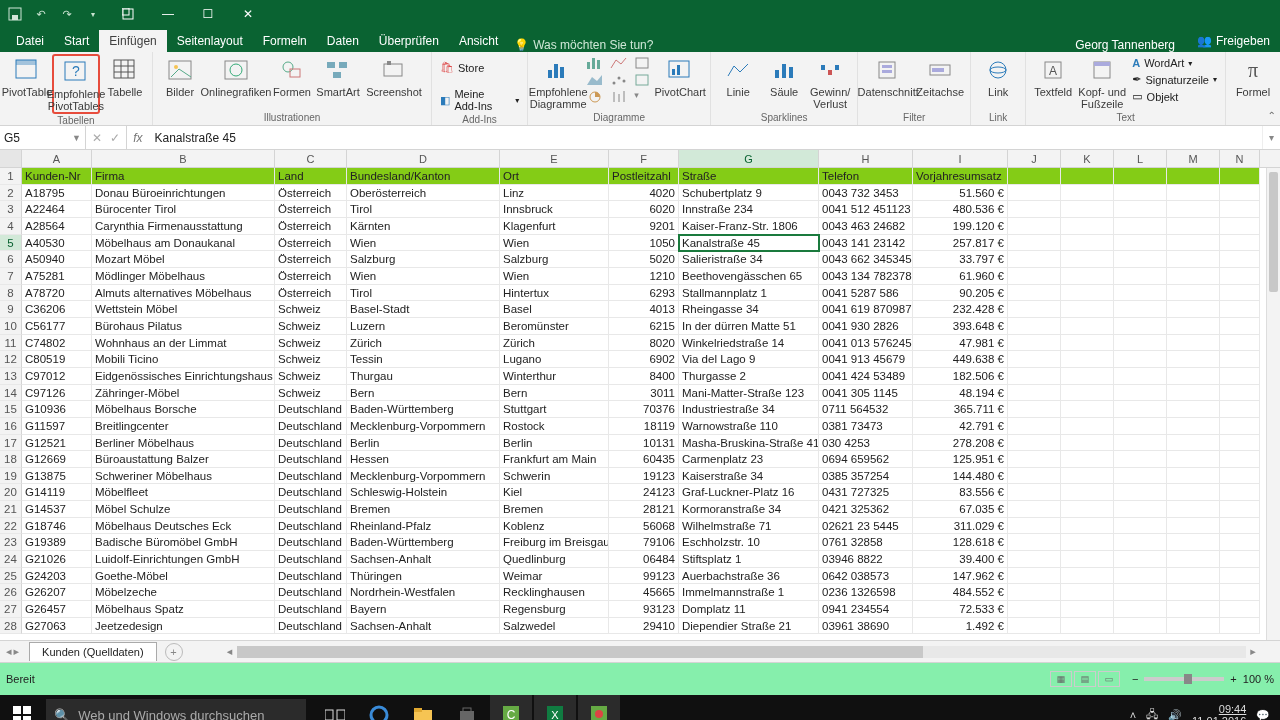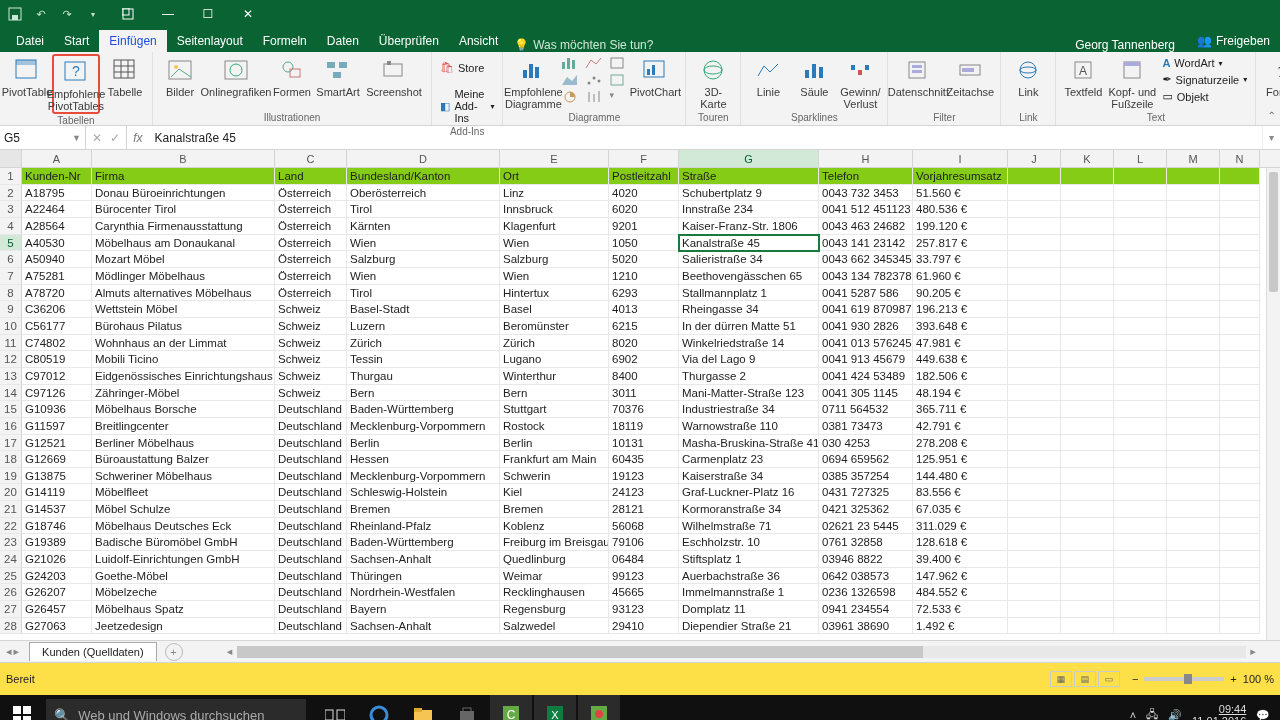--- a/index.html
+++ b/index.html
@@ -9,21 +9,21 @@
 .titlebar { height: 28px; background: #0a6332; display: flex; align-items: center; color: #fff; }
 .titlebar .qat { display: flex; align-items: center; gap: 12px; padding: 0 8px; }
 .titlebar .qat .ic { width: 14px; height: 14px; display: inline-flex; align-items: center; justify-content: center; font-size: 11px; color: #c8e3d0; }
 .titlebar .title { flex: 1; text-align: center; font-size: 12px; color: #fff; }
 .titlebar .winctl { display: flex; }
 .titlebar .winctl .btn { width: 40px; height: 28px; display: flex; align-items: center; justify-content: center; font-size: 12px; color: #fff; }
 
 
 .ribbon-tabs { height: 24px; background: #0a6332; display: flex; align-items: flex-end; padding-left: 6px; }
 .ribbon-tabs .tab { padding: 4px 10px; color: #fff; font-size: 12px; cursor: pointer; }
-.ribbon-tabs .tab.active { background: #f3f3f3; color: #1d4ed8; }
+.ribbon-tabs .tab.active { background: #f3f3f3; color: #404040; }
 .ribbon-tabs .tellme { margin-left: 6px; color: #cfe7d7; display: flex; align-items: center; gap: 4px; }
 .ribbon-tabs .spacer { flex: 1; }
 .ribbon-tabs .user { color: #fff; padding: 0 12px; font-size: 12px; }
 .ribbon-tabs .share { color: #fff; padding: 4px 10px; display: flex; align-items: center; gap: 4px; }
 
 
 .ribbon { height: 74px; background: #f3f3f3; border-bottom: 1px solid #d4d4d4; display: flex; position: relative; }
 .group { display: flex; flex-direction: column; align-items: center; justify-content: space-between; border-right: 1px solid #e1e1e1; padding: 2px 6px 0; }
 .group .ctrls { display: flex; align-items: flex-start; gap: 4px; flex: 1; }
 .group .glabel { font-size: 10px; color: #666; padding: 1px 0 2px; white-space: nowrap; }
@@ -53,37 +53,37 @@
 .colhdr-row { display: flex; height: 18px; background: #f3f3f3; border-bottom: 1px solid #d4d4d4; font-size: 11px; }
 .rownum-hdr { width: 22px; border-right: 1px solid #d4d4d4; background: #e6e6e6; }
 .colhdr { text-align: center; border-right: 1px solid #d4d4d4; line-height: 18px; color: #555; }
 .colhdr.sel { background: #d2e9d8; color: #0a6332; }
 .gridbody { flex: 1; overflow: hidden; position: relative; }
 .row { display: flex; height: 16.67px; font-size: 11.5px; }
 .rownum { width: 22px; text-align: center; background: #f3f3f3; border-right: 1px solid #d4d4d4; border-bottom: 1px solid #e8e8e8; color: #555; line-height: 16.67px; }
 .rownum.sel { background: #d2e9d8; color: #0a6332; }
 .cell { border-right: 1px solid #e8e8e8; border-bottom: 1px solid #e8e8e8; padding: 0 3px; line-height: 16.67px; white-space: nowrap; overflow: hidden; }
 .cell.hdr { background: #84cc16; font-weight: 400; }
-.cell.right { }
+.cell.right { text-align: right; }
 .cell.active { outline: 2px solid #1a7a3d; outline-offset: -1px; background: #fff; z-index: 2; }
 .vscroll { position: absolute; right: 0; top: 18px; bottom: 0; width: 14px; background: #f3f3f3; border-left: 1px solid #ddd; }
 .vscroll .thumb { position:absolute; left:2px; right:2px; top:4px; height:120px; background:#c8c8c8; border-radius:2px; }
 
 
 .sheets { height: 22px; display: flex; align-items: center; border-top: 1px solid #d4d4d4; background: #f3f3f3; font-size: 11px; }
 .sheets .nav { padding: 0 6px; color: #888; display:flex; gap:2px; }
 .sheets .sheettab { padding: 3px 12px; background: #fff; border: 1px solid #aaa; border-bottom: none; margin-left: 4px; }
 .sheets .addsheet { width: 18px; height: 18px; border: 1px solid #bbb; border-radius: 50%; margin-left: 8px; text-align: center; line-height: 16px; color: #888; }
 .sheets .hscroll { flex:1; display:flex; align-items:center; margin:0 20px 0 40px; }
 .sheets .hscroll .track{ flex:1; height:12px; background:#e8e8e8; position:relative; }
 .sheets .hscroll .thumb{ position:absolute; left:0; width:68%; top:0; bottom:0; background:#c8c8c8;}
 .sheets .hscroll .arr{ width:14px; text-align:center; color:#888; }
 
 
-.status { height: 20px; background: #fde047; border-top: 1px solid #d4d4d4; display: flex; align-items: center; font-size: 11px; padding: 16px 6px; }
+.status { height: 20px; background: #86efac; border-top: 1px solid #d4d4d4; display: flex; align-items: center; font-size: 11px; padding: 16px 6px; }
 .status .spacer { flex: 1; }
 .status .viewbtn { width: 22px; height: 16px; border: 1px solid #ccc; margin-left: 2px; display:flex; align-items:center; justify-content:center; font-size:9px; color:#666;}
 .status .zoom { display: flex; align-items: center; gap: 6px; margin-left: 12px; }
 .status .zoom .slider { width: 80px; height: 4px; background: #ccc; position: relative; }
 .status .zoom .slider .knob { position: absolute; left: 50%; top: -3px; width: 8px; height: 10px; background: #888; }
 
 
 .taskbar { height: 40px; background: #101010; display: flex; align-items: center; color: #fff; }
 .taskbar .start { width: 44px; height: 40px; display:flex; align-items:center; justify-content:center; }
 .taskbar .search { flex: 0 0 260px; height: 32px; background: #2b2b2b; display: flex; align-items: center; padding: 0 8px; color: #aaa; font-size: 13px; margin-left: 2px; }
@@ -326,34 +326,20 @@
               <rect x="11" y="7" width="3" height="10" fill="#2b7bba"></rect>
             </svg>
           </div>
           <span>PivotChart</span>
         </div>
     </div>
     <div class="glabel">Diagramme</div>
   </div>
   <div class="group">
     <div class="ctrls">
-        <div class="bigbtn narrow">
-          <div class="glyph">
-            <svg width="26" height="24">
-              <circle cx="13" cy="12" r="9" fill="none" stroke="#3a7"></circle>
-              <ellipse cx="13" cy="12" rx="9" ry="4" fill="none" stroke="#3a7"></ellipse>
-            </svg>
-          </div>
-          <span>3D-Karte</span>
-        </div>
-      </div>
-    <div class="glabel">Touren</div>
-  </div>
-  <div class="group">
-    <div class="ctrls">
       <div class="bigbtn narrow">
           <div class="glyph">
             <svg width="24" height="20">
               <polyline points="2,16 8,6 14,12 22,4" fill="none" stroke="#2b7bba"></polyline>
             </svg>
           </div>
           <span>Linie</span>
         </div>
       <div class="bigbtn narrow">
           <div class="glyph">
@@ -644,21 +630,21 @@
       <div class="row">
         <div class="rownum">9</div>
         <div class="cell cA">C36206</div>
         <div class="cell cB">Wettstein Möbel</div>
         <div class="cell cC">Schweiz</div>
         <div class="cell cD">Basel-Stadt</div>
         <div class="cell cE">Basel</div>
         <div class="cell cF right">4013</div>
         <div class="cell cG">Rheingasse 34</div>
         <div class="cell cH">0041 619 870987</div>
-        <div class="cell cI right">196.213 €</div>
+        <div class="cell cI right">232.428 €</div>
         <div class="cell cJ"></div>
         <div class="cell cK"></div>
         <div class="cell cL"></div>
         <div class="cell cM"></div>
         <div class="cell cN"></div>
       </div>
       <div class="row">
         <div class="rownum">10</div>
         <div class="cell cA">C56177</div>
         <div class="cell cB">Bürohaus Pilatus</div>

